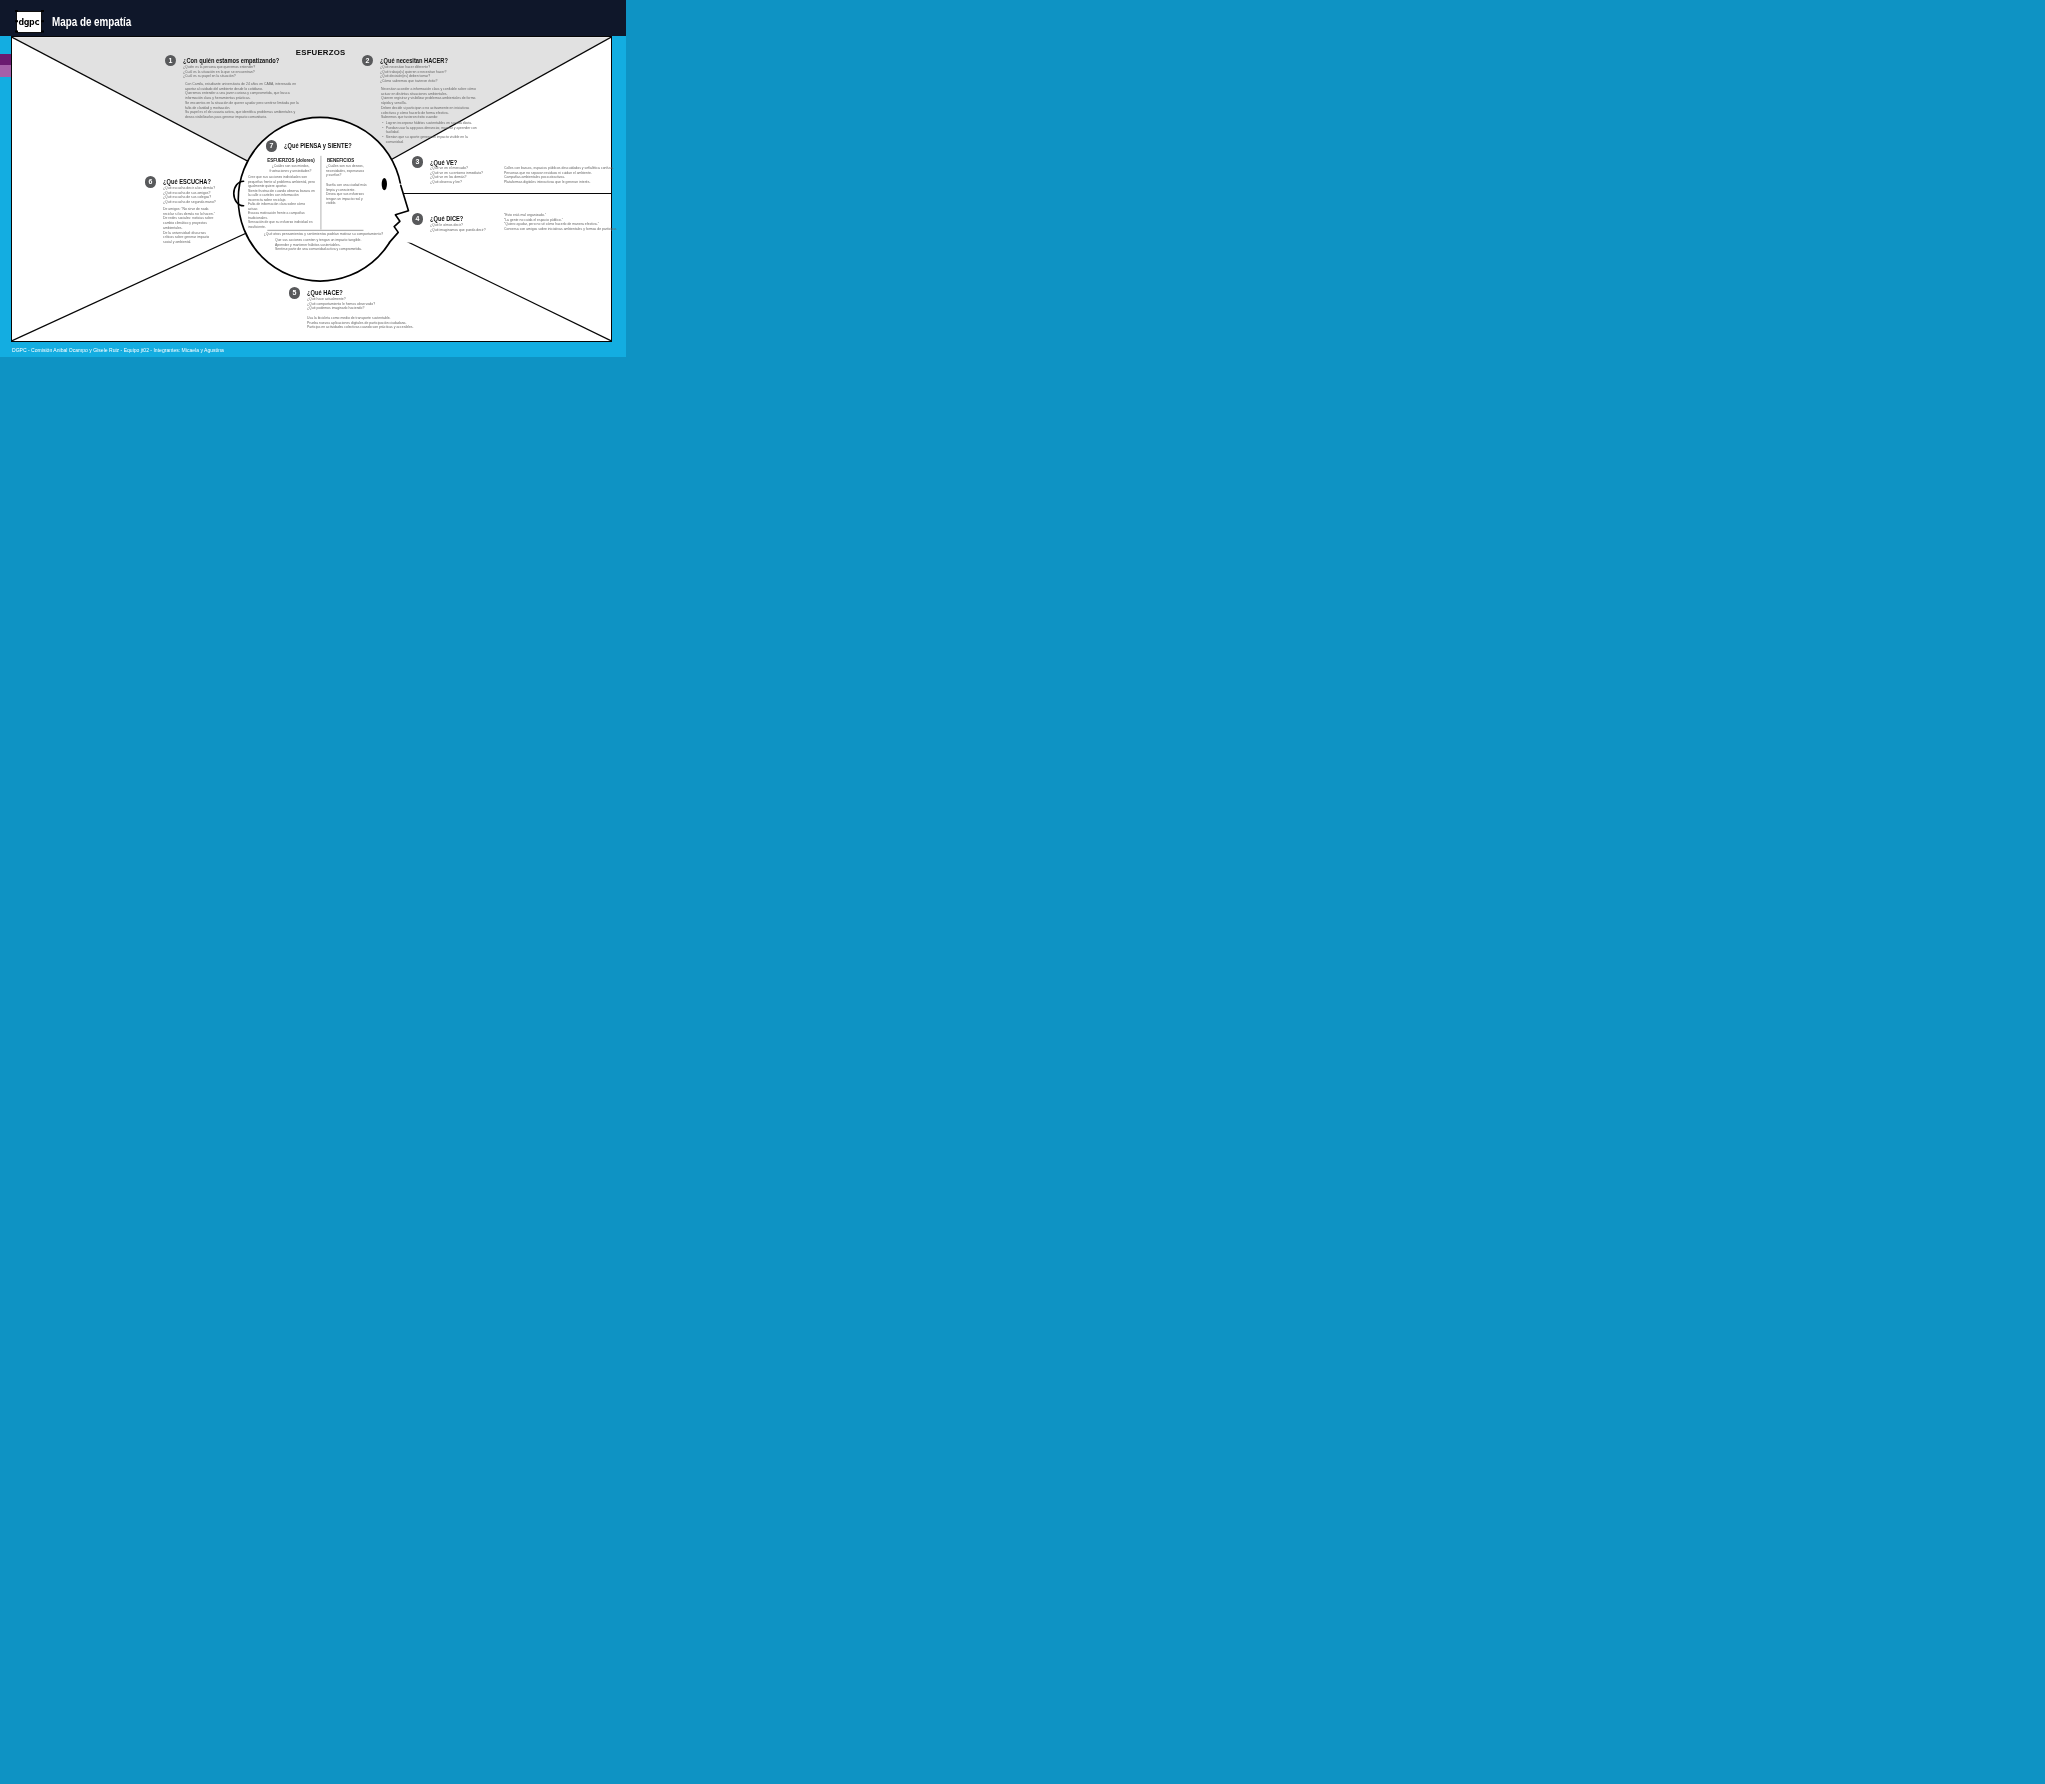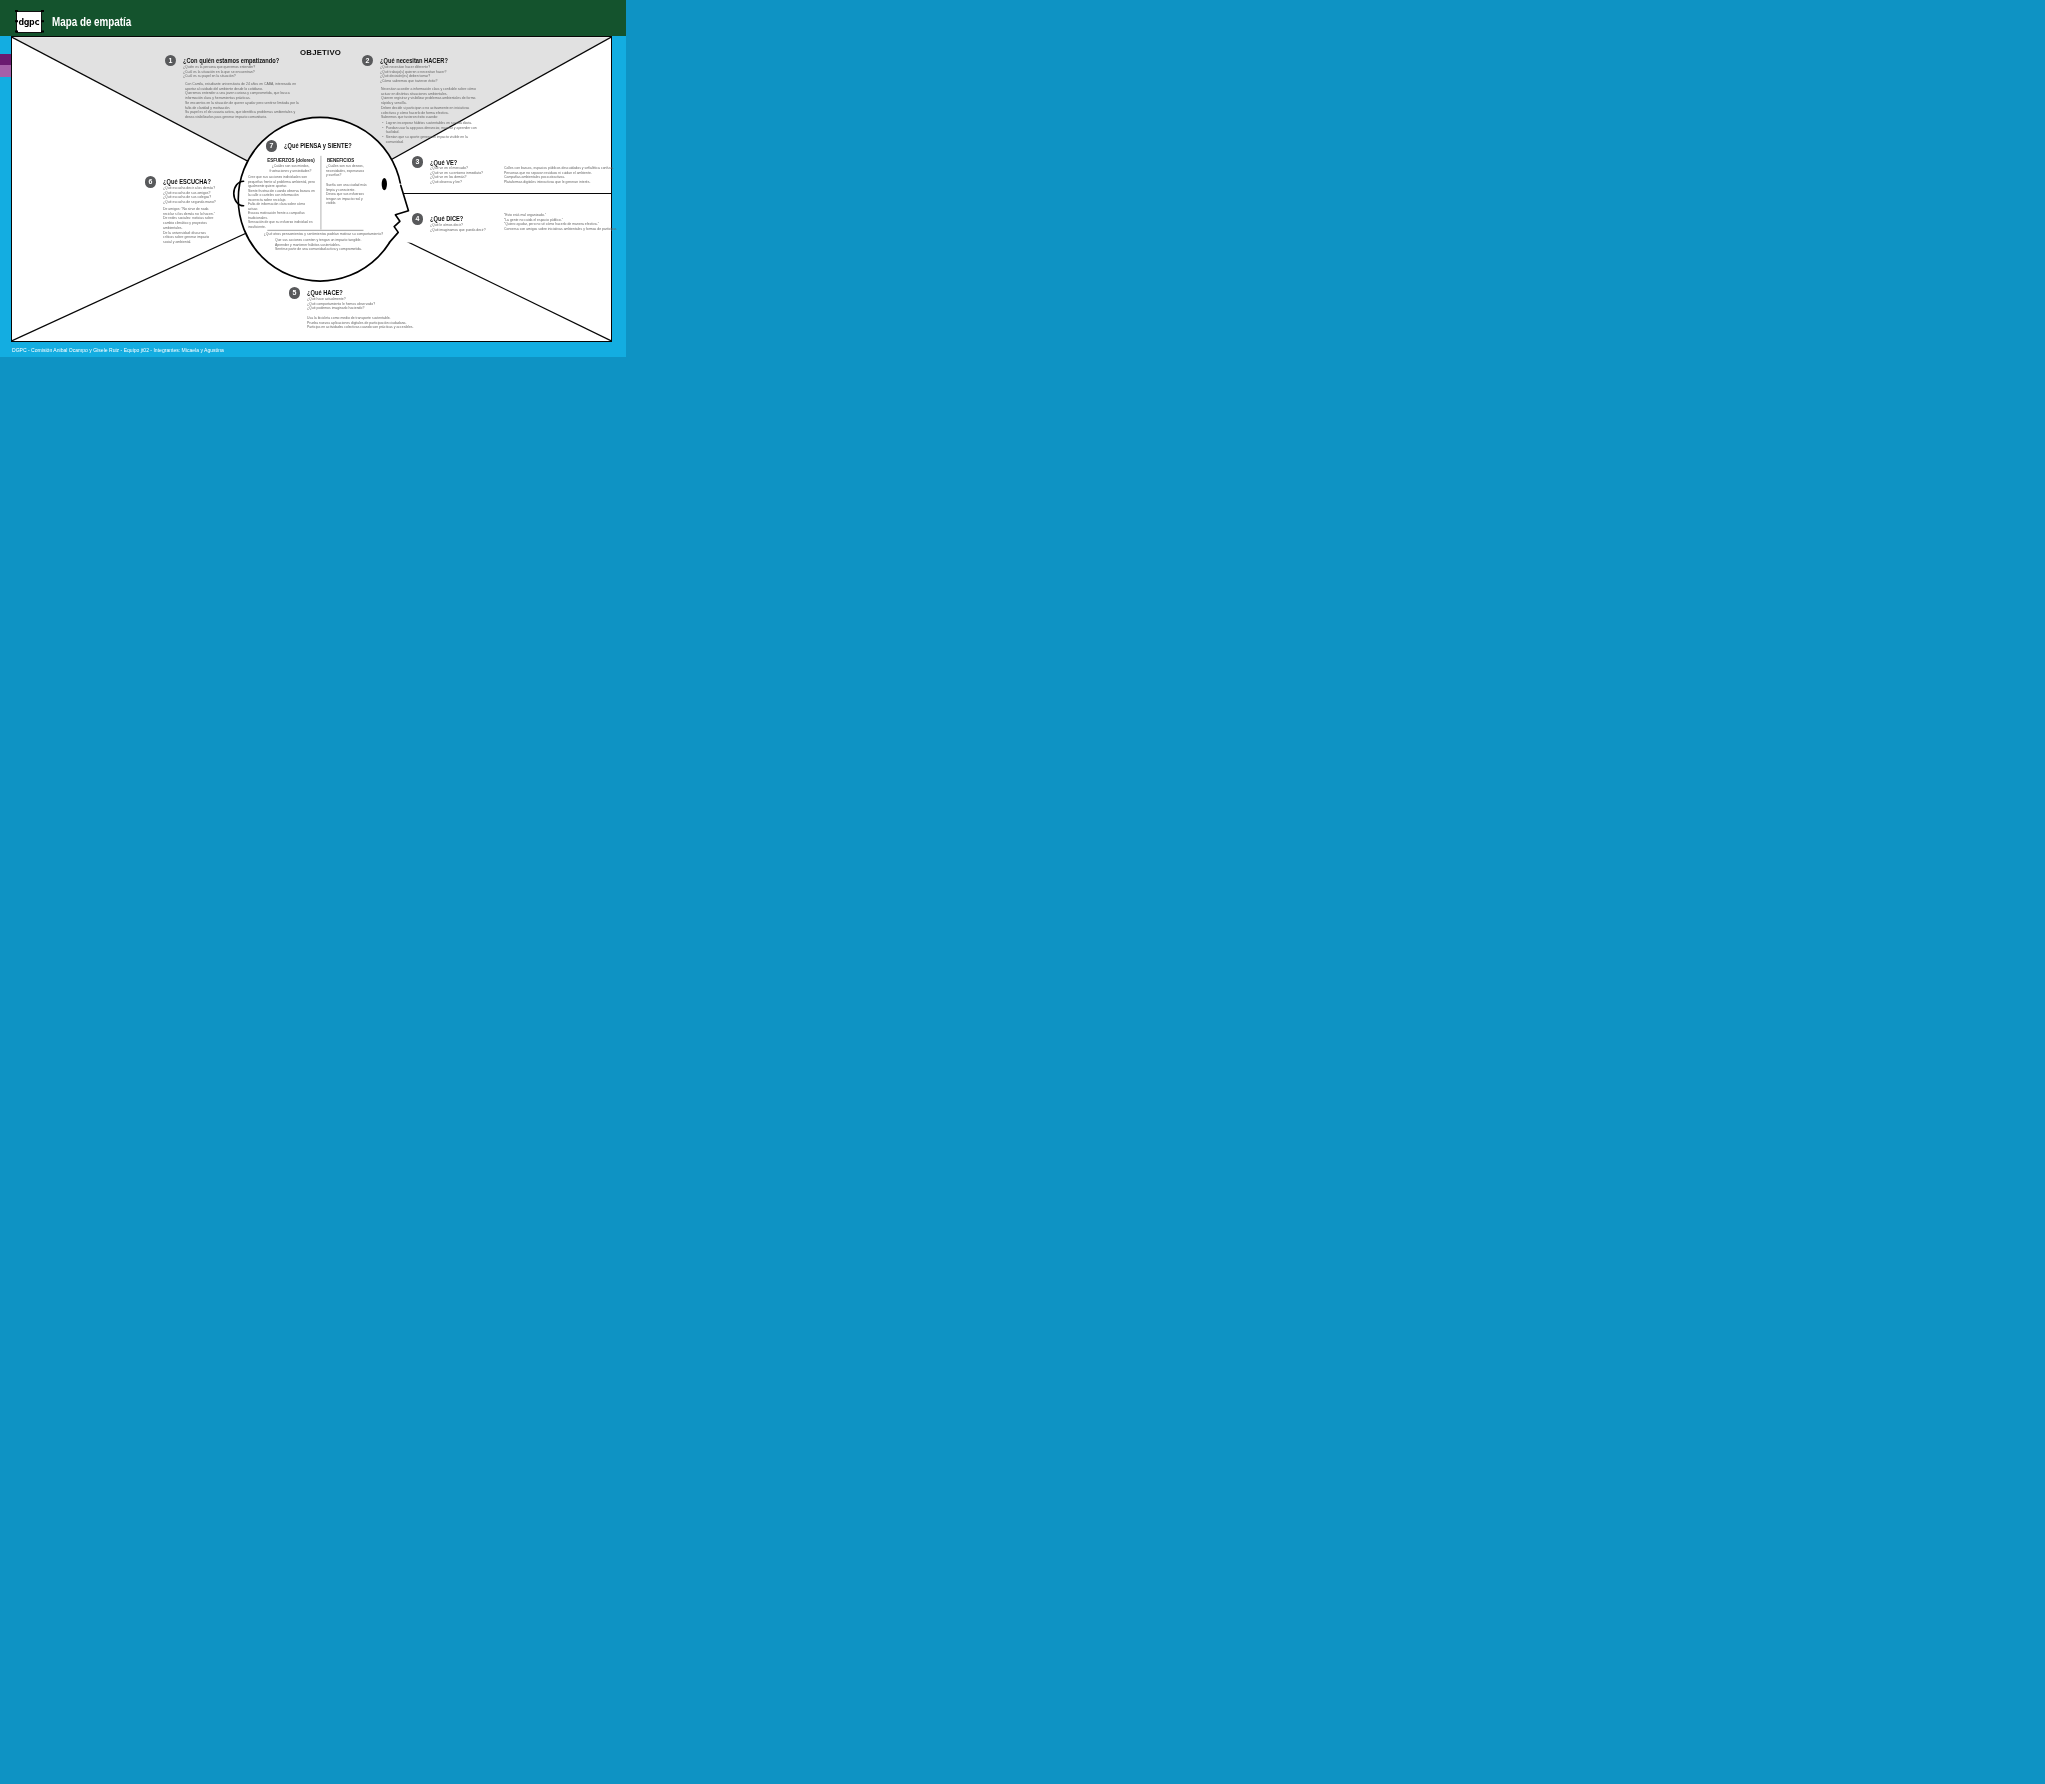--- a/index.html
+++ b/index.html
@@ -1,19 +1,19 @@
 <!DOCTYPE html>
 <html style="font-size:6.5px"><head>
 <meta charset="utf-8">
 <style>
   html,body{margin:0;padding:0;background:#0e93c4;}
   .page{position:relative;width:626px;height:357px;overflow:hidden;
         background:#13ade1;font-family:"Liberation Sans",sans-serif;}
   
-  .hdr{position:absolute;left:0;top:0;width:100%;height:36px;background:#14532d;}
+  .hdr{position:absolute;left:0;top:0;width:100%;height:36px;background:#0f172a;}
   .logo{position:absolute;left:16px;top:10.6px;width:24px;height:20.5px;background:#fff;
         border:1.2px solid #111;display:flex;align-items:center;justify-content:center;}
   .logo-text{font-family:"DejaVu Sans Mono",monospace;font-weight:bold;font-size:9.4px;
         color:#000;letter-spacing:-0.4px;line-height:1;}
   .logo-handles{position:absolute;left:-2px;top:-2px;width:2.5px;height:2.5px;background:#000;
         box-shadow:26px 0 #000,0 10.2px #000,26px 10.2px #000,0 20.5px #000,26px 20.5px #000;}
   .app-title{position:absolute;left:52px;top:14.7px;margin:0;color:#fff;font-size:12.3px;
         font-weight:bold;white-space:nowrap;transform:scaleX(.8);transform-origin:0 0;}
   
   .strip{position:absolute;left:0;width:10.6px;}
@@ -72,21 +72,21 @@
       <circle cx="753" cy="396" r="200" fill="#ffffff" stroke="#000000" stroke-width="4"></circle>
       <rect x="916" y="358" width="66" height="144" fill="#ffffff"></rect>
       <line x1="956" y1="382" x2="1464" y2="382" stroke="#070707" stroke-width="3"></line>
       <ellipse cx="910" cy="359" rx="6.5" ry="15" fill="#000000"></ellipse>
       <path d="M 950 362 L 969 424 L 937 434 L 948 450 L 934 463 L 944 477 L 922 502" fill="none" stroke="#000000" stroke-width="4" stroke-linejoin="round" stroke-linecap="round"></path>
       <path d="M 566 352 A 24 30 0 1 0 566 412" fill="none" stroke="#000000" stroke-width="4" stroke-linecap="round"></path>
       <line x1="755" y1="290" x2="755" y2="470" stroke="#8a8a8a" stroke-width="1.6"></line>
       <line x1="624" y1="472" x2="859" y2="472" stroke="#8a8a8a" stroke-width="2"></line>
     </svg>
 
-    <div class="objetivo">OBJETIVO</div>
+    <div class="objetivo">ESFUERZOS</div>
 
     <div class="num" style="left:153px;top:17.6px;">1</div>
     <div class="sec-title" style="left:171px;top:19.6px;">¿Con quién estamos empatizando?</div>
     <div class="q" style="left:171px;top:28px;">¿Quién es la persona que queremos entender?
 ¿Cuál es la situación en la que se encuentran?
 ¿Cuál es su papel en la situación?</div>
     <div class="q" style="left:173px;top:45px;">Con Camila, estudiante universitaria de 24 años en CABA, interesada en
 aportar al cuidado del ambiente desde lo cotidiano.
 Queremos entender a una joven curiosa y comprometida, que busca
 información clara y herramientas prácticas.

